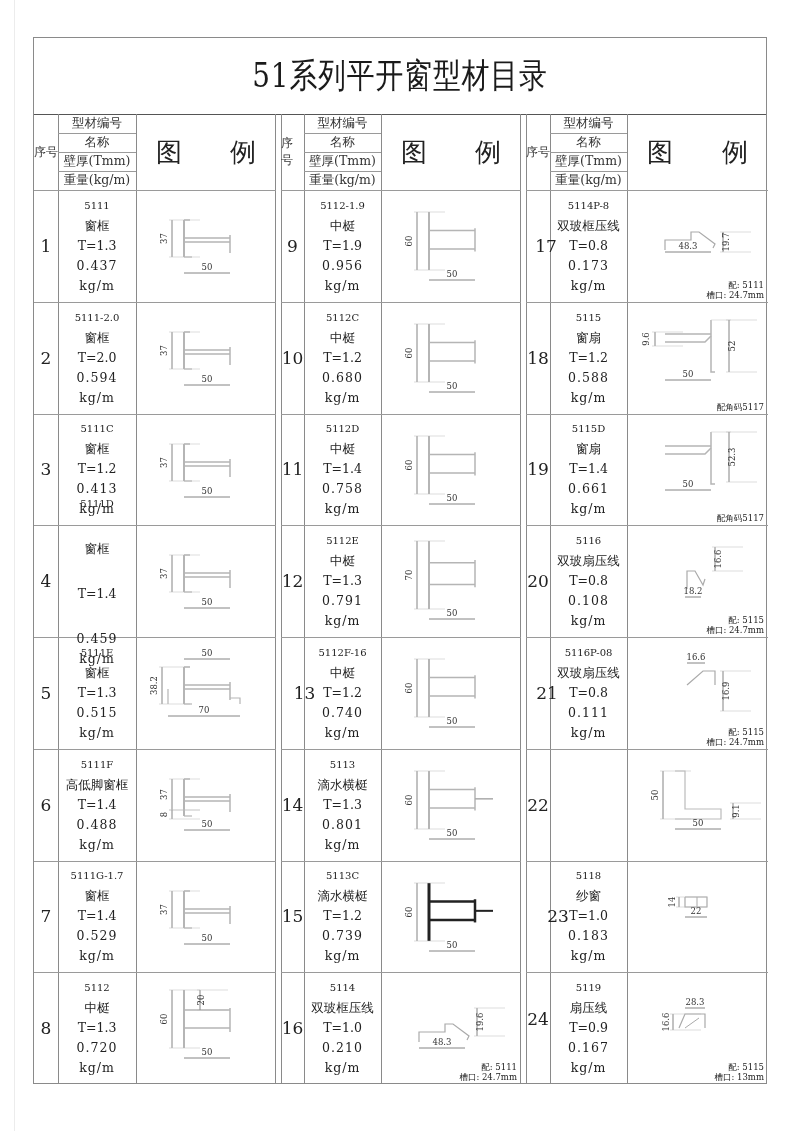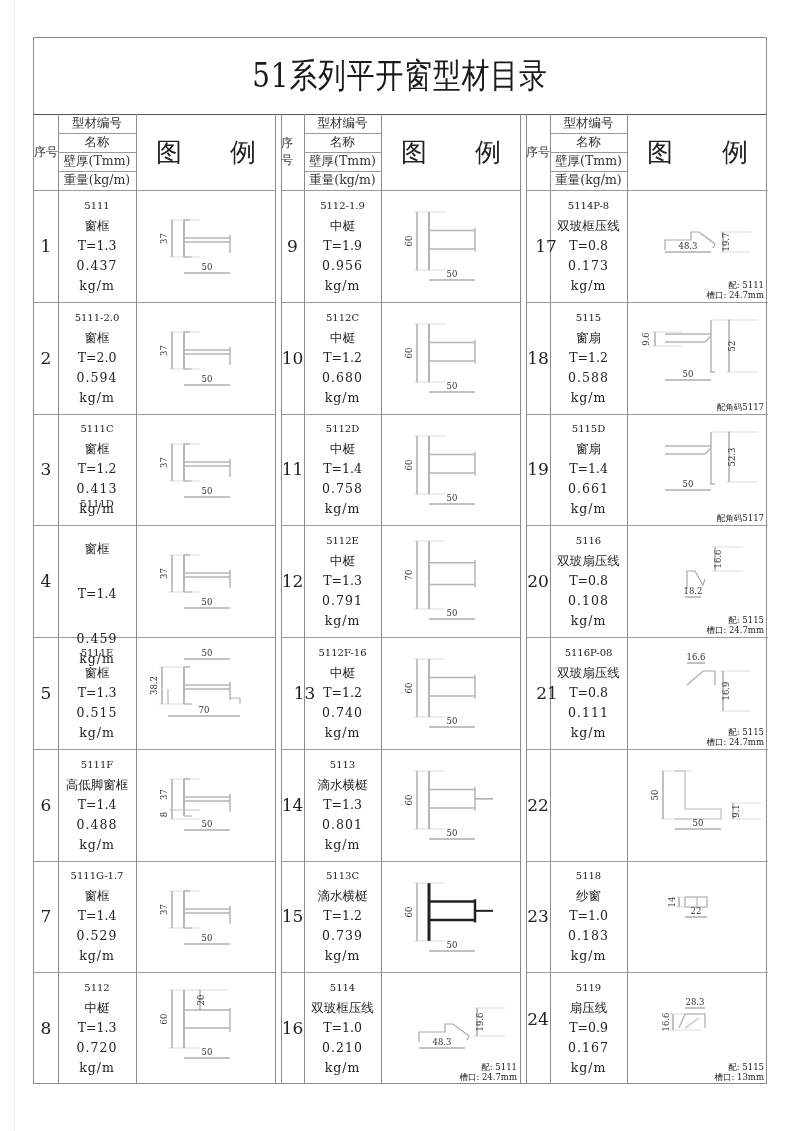--- a/index.html
+++ b/index.html
@@ -613,21 +613,21 @@
               <line x1="33" y1="70" x2="64" y2="70" stroke="#bbb" stroke-width="0.5"></line>
               <text x="31" y="46" font-size="8.5" fill="#333" text-anchor="middle" font-family="&quot;DejaVu Serif&quot;,&quot;Liberation Serif&quot;,serif" transform="rotate(-90 31 46)">50</text>
               <line x1="106" y1="54" x2="106" y2="70" stroke="#666" stroke-width="0.8"></line>
               <line x1="103" y1="54" x2="134" y2="54" stroke="#bbb" stroke-width="0.5"></line>
               <line x1="103" y1="70" x2="134" y2="70" stroke="#bbb" stroke-width="0.5"></line>
               <text x="112" y="62" font-size="8.5" fill="#333" text-anchor="middle" font-family="&quot;DejaVu Serif&quot;,&quot;Liberation Serif&quot;,serif" transform="rotate(-90 112 62)">9.1</text>
               <line x1="48" y1="80" x2="94" y2="80" stroke="#666" stroke-width="0.8"></line>
               <text x="71" y="77" font-size="8.5" fill="#333" text-anchor="middle" font-family="&quot;DejaVu Serif&quot;,&quot;Liberation Serif&quot;,serif">50</text>
             </svg>
           </div>
-          <div class="row-seq" style="left: 0px; top: 746.5px; width: 24px; height: 111.75px;">23</div>
+          <div class="row-seq" style="left: 0px; top: 746.5px; width: 24px; height: 111.75px; padding-left: 20px;">23</div>
           <div class="row-info" style="left: 24px; top: 746.5px; width: 77px; height: 111.75px;">
             <div class="code">5118</div>
             <div class="name">纱窗</div>
             <div class="thickness">T=1.0</div>
             <div class="weight">0.183 kg/m</div>
           </div>
           <div class="row-fig" style="left: 101px; top: 746.5px; width: 141px; height: 111.75px;">
             <svg width="141" height="111.75">
               <polyline points="58,36 80,36 80,46 58,46 58,36" fill="none" stroke="#aaa" stroke-width="1.2"></polyline>
               <polyline points="70,36 70,46" fill="none" stroke="#aaa" stroke-width="1"></polyline>

